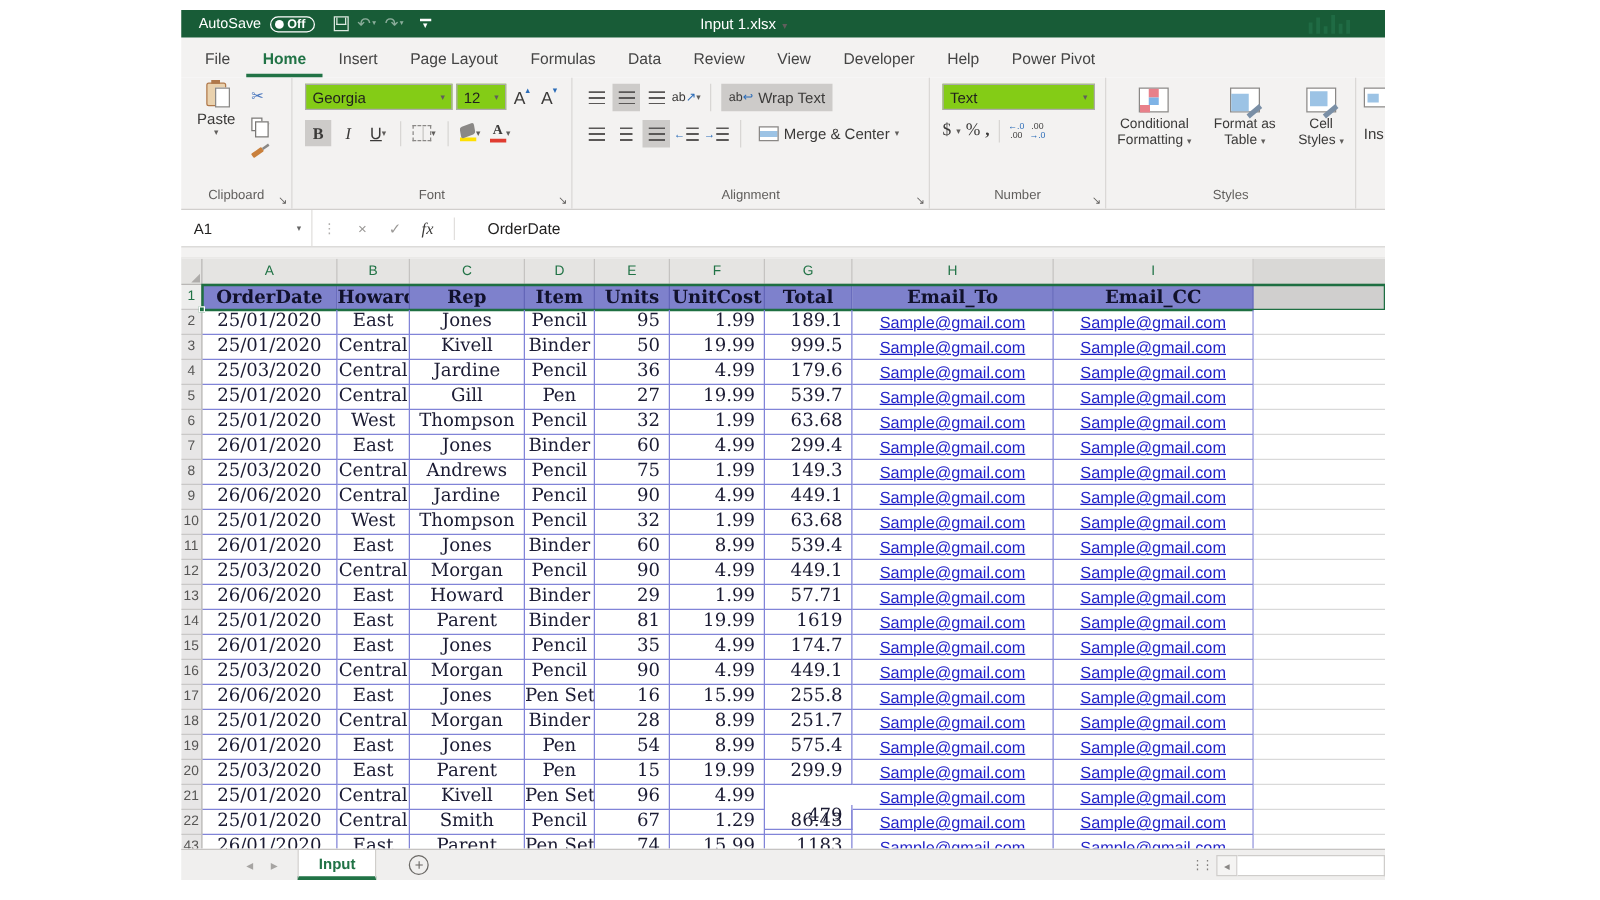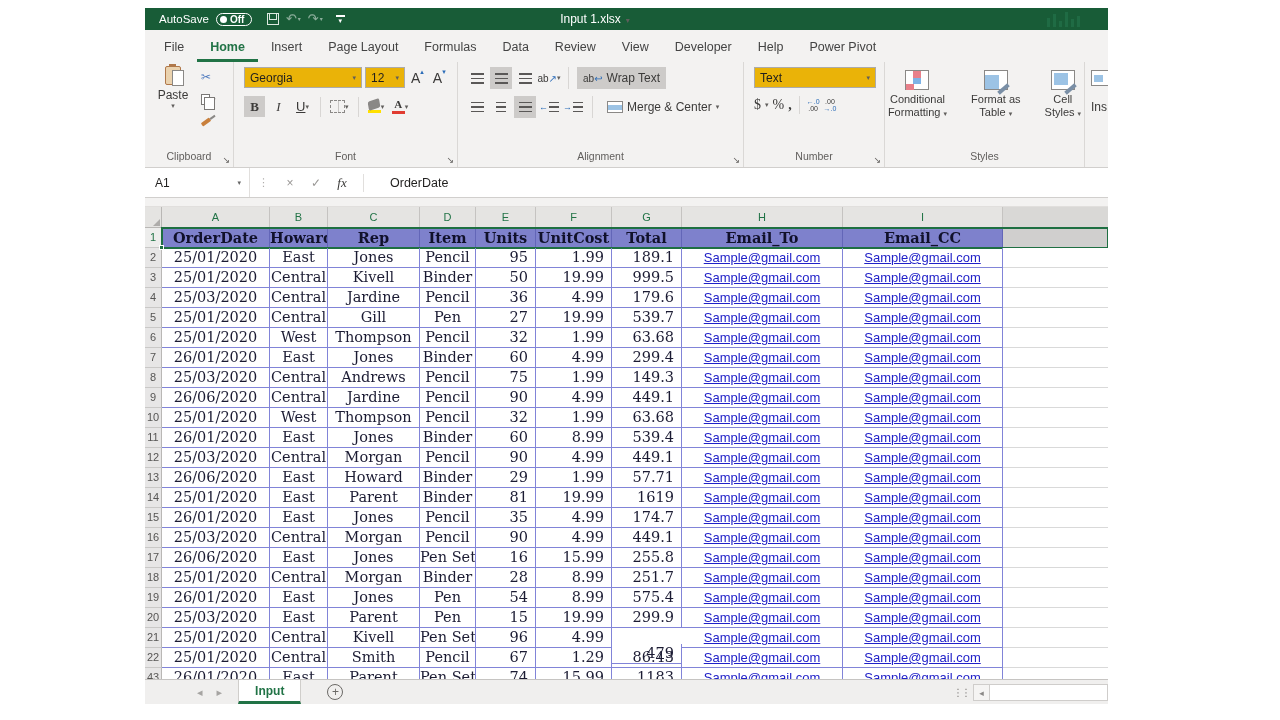--- a/index.html
+++ b/index.html
@@ -53,21 +53,21 @@
   .paste .caret { font-size:7px; color:#605E5C; }
   .clip-small { position:absolute; left:56px; display:flex; align-items:center; gap:2px; }
   .scis { color:#4A77BE; font-size:12px; }
   .copyic { width:9px; height:11px; border:1px solid #7A7876; background:#fff; position:relative; }
   .copyic::after { content:''; position:absolute; left:2px; top:2px; width:9px; height:11px; border:1px solid #7A7876; background:#fff; }
   .brushic { width:10px; height:4px; background:#C9803C; transform:rotate(-35deg); border-radius:1px; position:relative; }
   .brushic::after { content:''; position:absolute; right:-6px; top:1px; width:6px; height:2px; background:#8A8886; }
   .caret { font-size:7px; color:#605E5C; }
 
   
-  .selbox { background:#eab308; border:1px solid #ACABAA; height:21px; display:flex; align-items:center; padding:0 5px; font-size:12px; color:#201F1E; justify-content:space-between; }
+  .selbox { background:#84cc16; border:1px solid #ACABAA; height:21px; display:flex; align-items:center; padding:0 5px; font-size:12px; color:#201F1E; justify-content:space-between; }
   .fg-row1 { position:absolute; left:10px; top:5px; display:flex; gap:3px; align-items:center; }
   .fg-row2 { position:absolute; left:10px; top:34px; display:flex; gap:3px; align-items:center; }
   .bigA { font-size:14px; color:#3B3A39; display:flex; align-items:flex-start; padding:0 3px; }
   .bigA .sup { font-size:7px; color:#2B6CB8; margin-top:-2px; }
   .fmtbtn { min-width:21px; height:21px; display:flex; align-items:center; justify-content:center; font-size:13px; color:#3B3A39; padding:0 2px; }
   .fmtbtn.active { background:#CDCBC9; }
   .fmtbtn .b { font-weight:bold; font-family:"Liberation Serif",serif; }
   .fmtbtn .i { font-style:italic; font-family:"Liberation Serif",serif; }
   .fmtbtn .u { text-decoration:underline; }
   .borderic { width:15px; height:13px; border:1px dashed #8A8886; position:relative; }
@@ -91,21 +91,21 @@
   .indentic { display:flex; align-items:center; gap:1px; font-size:9px; color:#2B6CB8; }
 
   
   .num-row1 { position:absolute; left:10px; top:5px; }
   .num-row2 { position:absolute; left:10px; top:34px; display:flex; align-items:center; gap:4px; }
   .numsym { font-size:14px; color:#3B3A39; font-family:"Liberation Serif",serif; }
   .decic { font-size:7px; line-height:7px; color:#3B3A39; text-align:center; }
   .decic .blue { color:#2B6CB8; }
 
   
-  .stylesbody { display:flex; justify-content:center; gap:24px; padding-top:6px; }
+  .stylesbody { display:flex; justify-content:center; gap:18px; padding-top:6px; }
   .stylebtn { display:flex; flex-direction:column; align-items:center; }
   .stylebtn .lab { font-size:11px; line-height:13px; color:#3B3A39; text-align:center; margin-top:3px; }
   .sticon { width:24px; height:20px; border:1px solid #8A8886; background:#fff; position:relative; margin-top:2px; }
   .sticon i { position:absolute; display:block; }
   .cf1 { left:7px; top:0; width:8px; height:7px; background:#E8808A; }
   .cf2 { left:7px; top:7px; width:8px; height:6px; background:#7EB3E6; }
   .cf3 { left:0px; top:13px; width:8px; height:6px; background:#E8808A; }
   .ft1 { left:0; top:4px; width:14px; height:14px; background:#9CC3E5; }
   .ft2 { right:-3px; bottom:-2px; width:13px; height:4px; background:#7A8FA6; transform:rotate(-40deg); }
   .cs1 { left:2px; top:2px; width:14px; height:12px; background:#9CC3E5; }

